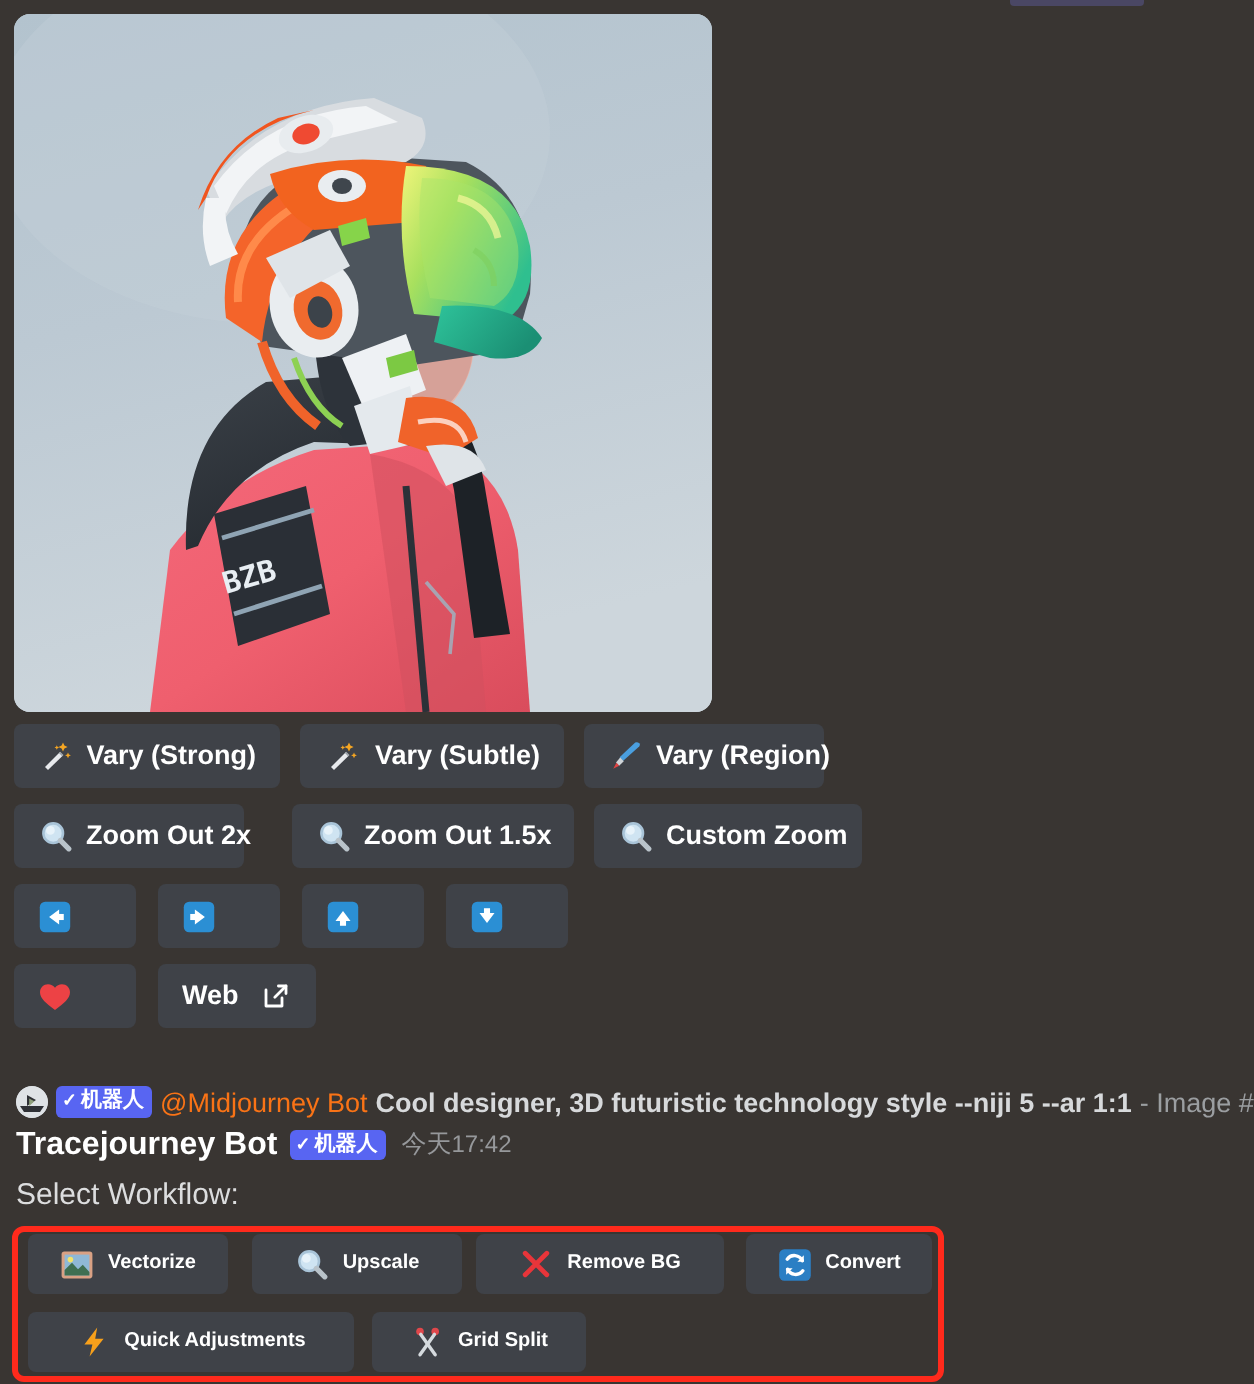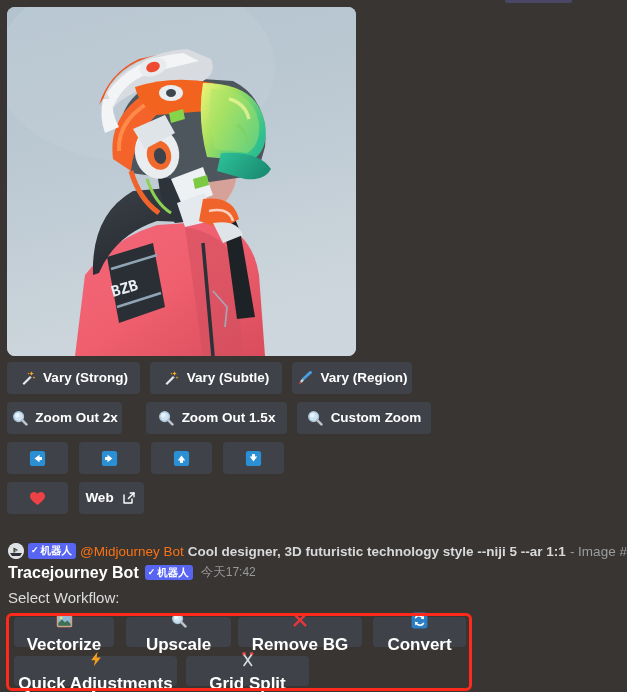--- a/index.html
+++ b/index.html
@@ -48,21 +48,21 @@
     height: 32px;
     background: #3f4248;
     border: none;
     border-radius: 4px;
     color: #ffffff;
     font-family: "Liberation Sans", sans-serif;
     font-size: 13.5px;
     font-weight: bold;
     display: flex;
     align-items: center;
-    justify-content: center;
+    justify-content: space-between;
     gap: 7px;
     padding: 0 12px;
     cursor: pointer;
     white-space: nowrap;
     line-height: 1;
   }
   .mjbtn .ico {
     display: inline-flex;
     align-items: center;
     justify-content: center;
@@ -80,21 +80,21 @@
   .r2a { left: 7px;   top: 402px; width: 115px; }
   .r2b { left: 146px; top: 402px; width: 141px; }
   .r2c { left: 297px; top: 402px; width: 134px; }
   
   .r3a { left: 7px;   top: 442px; width: 61px; }
   .r3b { left: 79px;  top: 442px; width: 61px; }
   .r3c { left: 151px; top: 442px; width: 61px; }
   .r3d { left: 223px; top: 442px; width: 61px; }
   
   .r4a { left: 7px;   top: 482px; width: 61px; }
-  .r4b { left: 79px;  top: 482px; width: 65px; }
+  .r4b { left: 79px;  top: 482px; width: 79px; }
 
   
   .reply-line {
     position: absolute;
     left: 0px;
     top: 540px;
     width: 627px;
     height: 22px;
     display: flex;
     align-items: center;
@@ -190,46 +190,45 @@
 
   
   .wfbtn {
     position: absolute;
     height: 30px;
     background: #3f4248;
     border: none;
     border-radius: 4px;
     color: #ffffff;
     font-family: "Liberation Sans", sans-serif;
-    font-size: 17px;
+    font-size: 10px;
     font-weight: bold;
     display: flex;
     align-items: center;
     justify-content: center;
     gap: 7px;
     padding: 0 11px;
     cursor: pointer;
     white-space: nowrap;
     line-height: 1;
-    flex-direction: column;
   }
   .wfbtn .ico {
     display: inline-flex;
     align-items: center;
     justify-content: center;
     width: 17px; height: 17px;
     flex: 0 0 auto;
   }
 
   .w1a { left: 14px;  top: 617px; width: 100px; }
   .w1b { left: 126px; top: 617px; width: 105px; }
   .w1c { left: 238px; top: 617px; width: 124px; }
   .w1d { left: 373px; top: 617px; width: 93px; }
   .w2a { left: 14px;  top: 656px; width: 163px; }
-  .w2b { left: 186px; top: 656px; width: 123px; }
+  .w2b { left: 186px; top: 656px; width: 107px; }
 </style>
 </head>
 <body>
 
 <div class="top-strip"></div>
 
 <div class="attachment">
   <svg viewBox="0 0 349 349" preserveAspectRatio="xMidYMid slice" aria-hidden="true">
     <defs>
       <linearGradient id="sky" x1="0" y1="0" x2="0.25" y2="1">

